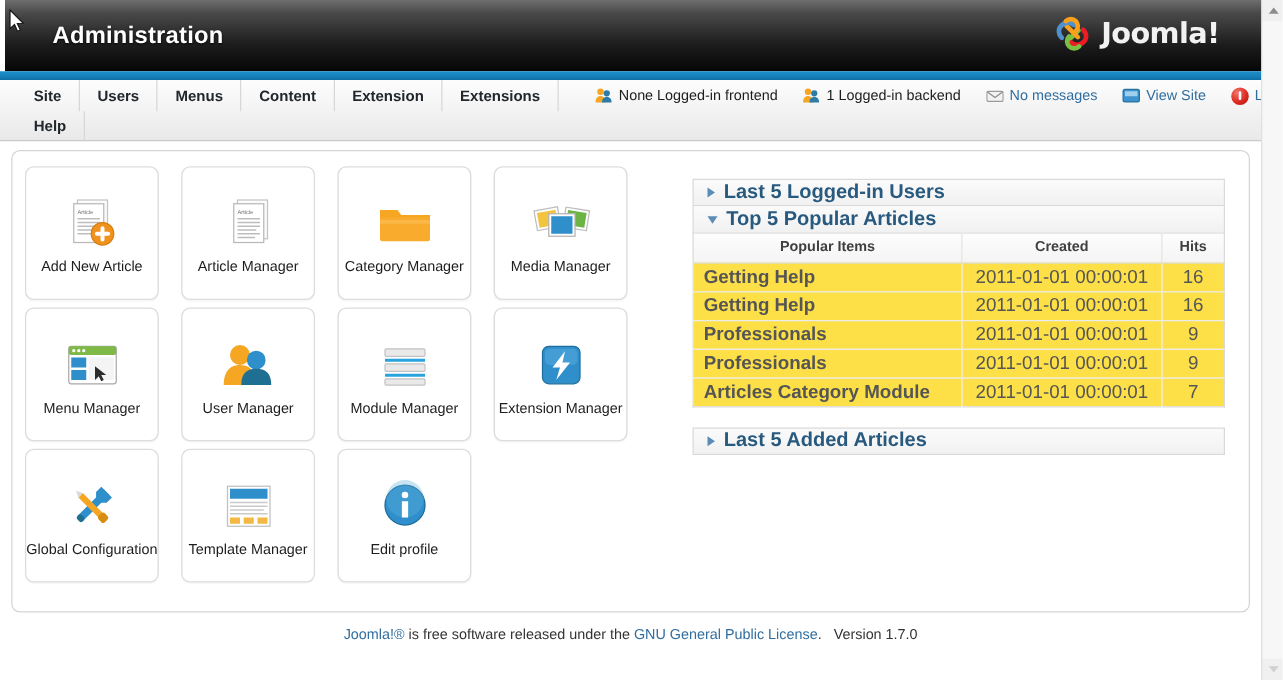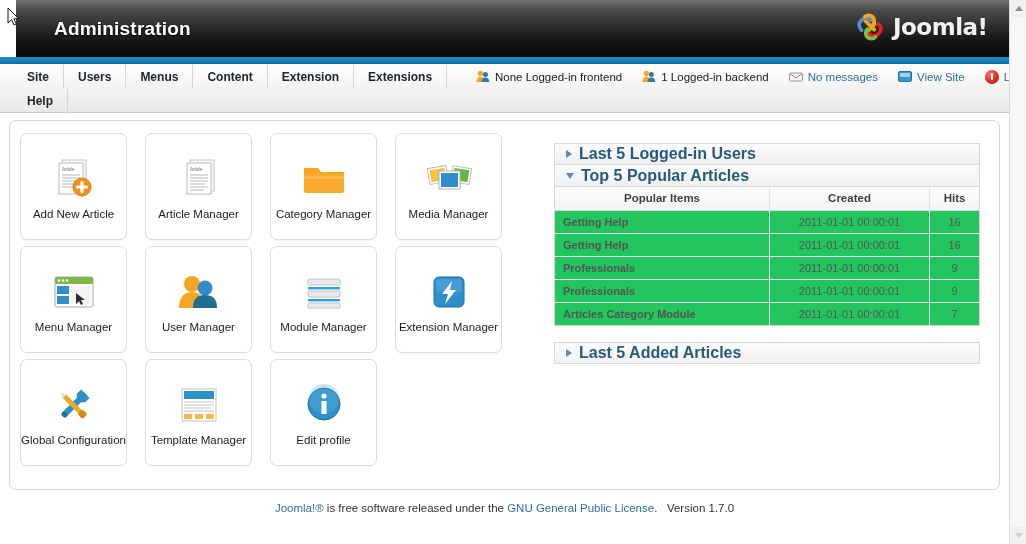--- a/index.html
+++ b/index.html
@@ -5,21 +5,21 @@
   * { box-sizing: border-box; margin: 0; padding: 0; }
   html, body {
     width: 1026px; height: 544px;
     font-family: "Liberation Sans", sans-serif;
     background: #ffffff; overflow: hidden;
   }
   #app { position: relative; width: 1026px; height: 544px; background: #ffffff; }
 
   
   .header {
-    position: absolute; left: 16px; top: 0; width: 1009px; height: 57px;
+    position: absolute; left: 4px; top: 0; width: 1009px; height: 57px;
     background: linear-gradient(to bottom, #6e6e6e 0%, #4a4a4a 18%, #1d1d1d 62%, #060606 100%);
     overflow: hidden;
   }
   .header-title {
     position: absolute; left: 38px; top: 18px;
     font-size: 19px; font-weight: bold; color: #ffffff;
     letter-spacing: .2px;
     text-shadow: 0 1px 2px rgba(0,0,0,.9);
   }
   .logo-wrap {
@@ -127,23 +127,23 @@
   .tri-down { border-top: 6px solid #5b8cb5; border-left: 4px solid transparent; border-right: 4px solid transparent; }
 
   table.pop { width: 100%; border-collapse: collapse; border: 1px solid #d9d9d9; border-top: none; }
   table.pop th {
     font-size: 11.5px; font-weight: bold; color: #404040; height: 23px;
     background: linear-gradient(to bottom,#fdfdfd,#f4f4f4);
     border-bottom: 1px solid #dcdcdc; border-right: 1px solid #e4e4e4;
   }
   table.pop th:last-child { border-right: none; }
   table.pop td {
-    height: 23px; font-size: 11px; color: #555;
+    height: 23px; font-size: 15px; color: #555;
     border-bottom: 1px solid #ebebeb; border-right: 1px solid #ebebeb;
-    background: #22c55e;
+    background: #fde047;
     margin-left: 36px;
   }
   table.pop td:last-child { border-right: none; }
   td.c-title { padding-left: 8px; color: #28597f; font-weight: bold; cursor: pointer; }
   td.c-date { text-align: center; width: 160px; }
   td.c-hits { text-align: center; width: 50px; }
   table.pop tr:last-child td { border-bottom: none; }
 
   
   .footer {

